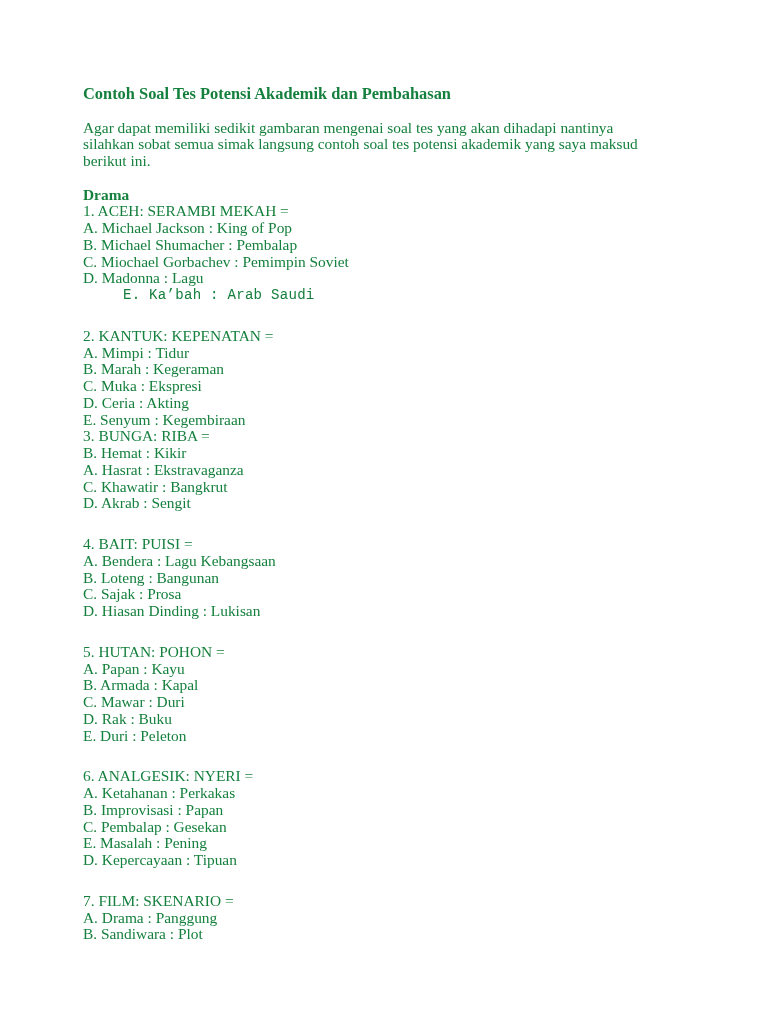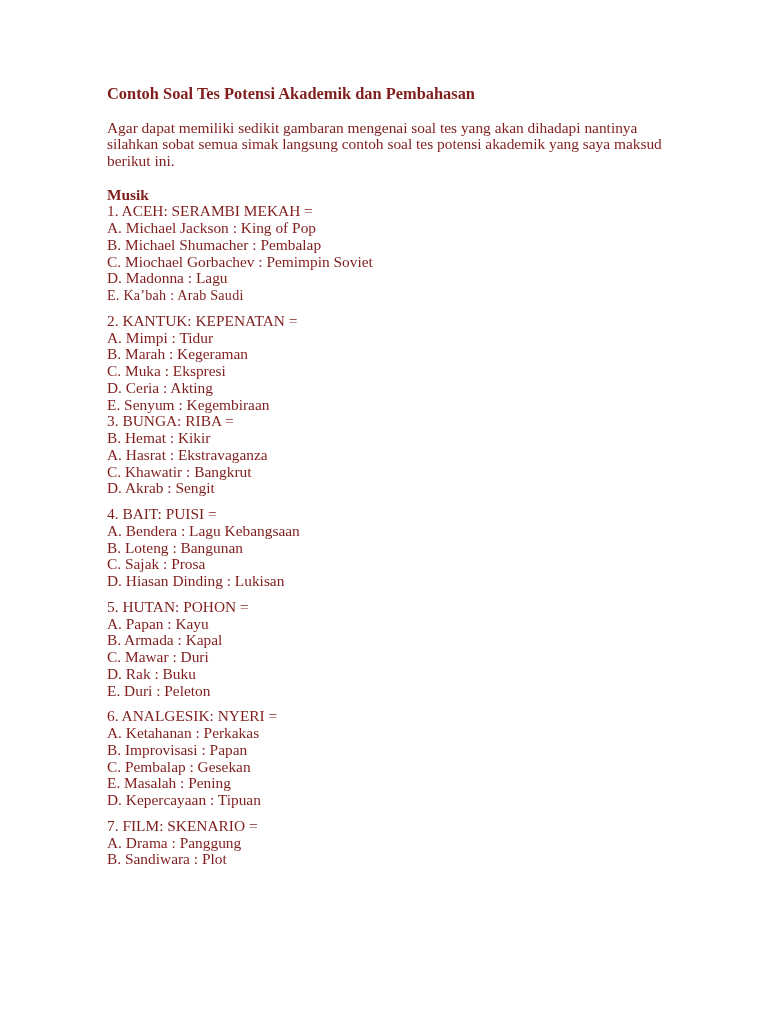--- a/index.html
+++ b/index.html
@@ -9,66 +9,67 @@
   }
   body {
     width: 768px;
     height: 1024px;
     overflow: hidden;
   }
   .page {
     box-sizing: border-box;
     width: 608px;
     height: 1024px;
-    padding: 86px 80px 0 107px;
+    padding: 86px 80px 0 83px;
     background: #ffffff;
-    color: #7f1d1d;
+    color: #15803d;
     font-family: "Liberation Serif", serif;
     font-size: 15.4px;
     line-height: 16.75px;
   }
   .line {
     white-space: nowrap;
     min-height: 16.75px;
   }
   .blank {
     height: 16.75px;
   }
   .title {
     font-weight: bold;
     font-size: 16.4px;
   }
   .bold {
     font-weight: bold;
   }
   .gap {
-    margin-top: 9px;
+    margin-top: 24px;
   }
   
   .alt-font {
-    font-family: Liberation Serif, serif;
+    font-family: Liberation Mono, monospace;
     font-size: 14.1px;
     letter-spacing: 0.25px;
+    margin-left: 40px;
   }
 </style>
 </head>
 <body>
 
 <div class="page">
   <div class="line title">Contoh Soal Tes Potensi Akademik dan Pembahasan</div>
 
   <div class="blank"></div>
 
   <div class="line">Agar dapat memiliki sedikit gambaran mengenai soal tes yang akan dihadapi nantinya</div>
   <div class="line">silahkan sobat semua simak langsung contoh soal tes potensi akademik yang saya maksud</div>
   <div class="line">berikut ini.</div>
 
   <div class="blank"></div>
 
-  <div class="line bold">Musik</div>
+  <div class="line bold">Drama</div>
 
   <div id="questions">
       <div class="question">
         <div class="line">1. ACEH: SERAMBI MEKAH =</div>
         <div class="line">A. Michael Jackson : King of Pop</div>
         <div class="line">B. Michael Shumacher : Pembalap</div>
         <div class="line">C. Miochael Gorbachev : Pemimpin Soviet</div>
         <div class="line">D. Madonna : Lagu</div>
         <div class="line alt-font">E. Ka’bah : Arab Saudi</div>
       </div>

